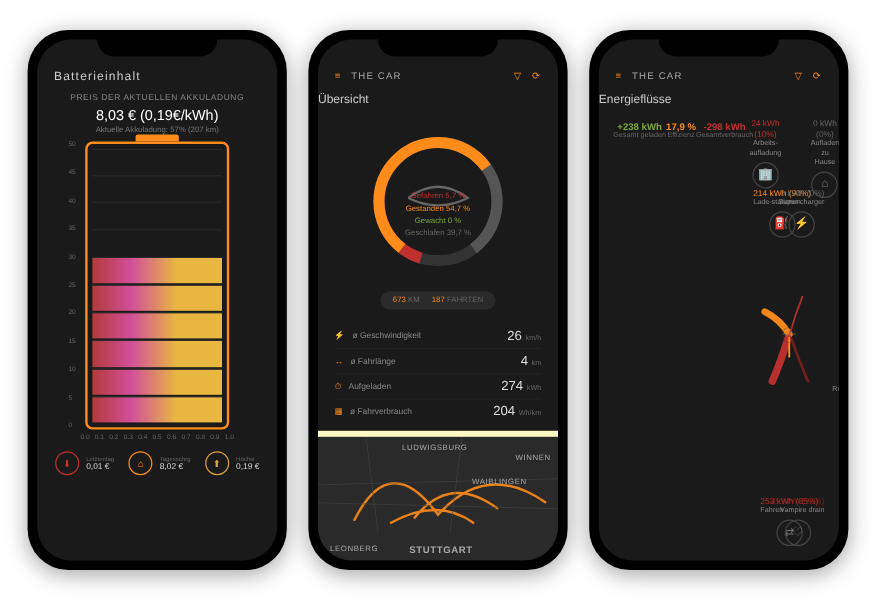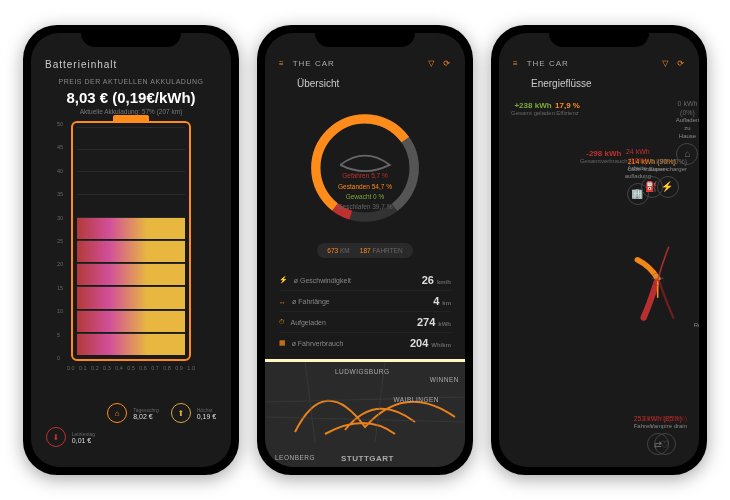--- a/index.html
+++ b/index.html
@@ -50,35 +50,35 @@
     display: flex;
     align-items: flex-end;
     padding: 26px 14px 6px 14px;
     gap: 8px;
     color: #aaa;
     font-size: 8px;
     letter-spacing: 1px;
   }
   .topbar .spacer { flex: 1; }
   .title-row {
-    padding: 4px 14px 8px 32px;
+    padding: 4px 14px 8px 0;
     color: #ccc;
     font-size: 10px;
   }
   .icon { display: inline-flex; align-items: center; justify-content: center; }
   .orange { color: #ff8c1a; }
   .green  { color: #7fa83a; }
-  .red    { color: #c03030; margin-top: 48px; }
+  .red    { color: #c03030; }
   .yellow { color: #d9a441; }
   .dim    { color: #666; }
 
   
   .p1 .content { flex: 1; display: flex; flex-direction: column; align-items: center; padding: 0 14px; }
   .p1 .price-label { color: #888; font-size: 7px; letter-spacing: .5px; text-align: center; margin-top: 2px;}
-  .p1 .price { color: #fff; font-size: 15px; font-weight: 700; text-align: center; margin: 4px 0 2px 0; }
+  .p1 .price { color: #fff; font-size: 12px; font-weight: 400; text-align: center; margin: 4px 0 2px 0; }
   .p1 .sub   { color: #777; font-size: 6.5px; text-align: center; margin-bottom: 6px; }
   .battery {
     border: 2px solid #ff8c1a;
     border-radius: 6px;
     width: 120px;
     height: 240px;
     position: relative;
     padding: 4px;
     display: flex;
     flex-direction: column-reverse;
@@ -150,28 +150,28 @@
   }
   .metrics { padding: 6px 14px; }
   .mrow {
     display: flex; align-items: center; justify-content: space-between;
     padding: 4px 0;
     border-top: 1px solid #222;
     font-size: 7px;
   }
   .mrow:first-child { border-top: none; }
   .mleft { display: flex; gap: 6px; color: #888; align-items: center; }
-  .mright { color: #ddd; font-size: 11px; display: flex; gap: 3px; align-items: baseline; font-weight: bold;}
+  .mright { color: #ddd; font-size: 11px; display: flex; gap: 3px; align-items: baseline;}
   .mright .unit { color: #666; font-size: 6px; }
   .map {
     flex: 1;
     background: #2a2a2a;
     position: relative;
     overflow: hidden;
-    border-top: 3px solid #fef9c3;
+    border-top: 5px solid #fef9c3;
   }
   .map svg { position: absolute; inset: 0; }
   .maplabel { position: absolute; color: #aaa; font-size: 6.5px; letter-spacing: .5px; }
 
   
   .p3 .content { flex: 1; padding: 0 12px 10px 12px; display: flex; flex-direction: row; }
   .summary { display: flex; justify-content: space-around; padding: 4px 0 8px 0; }
   .sumitem { text-align: center; font-size: 6px; }
   .sumitem .v { font-size: 8px; font-weight: 600; }
   .sankey { flex: 1; position: relative; }

